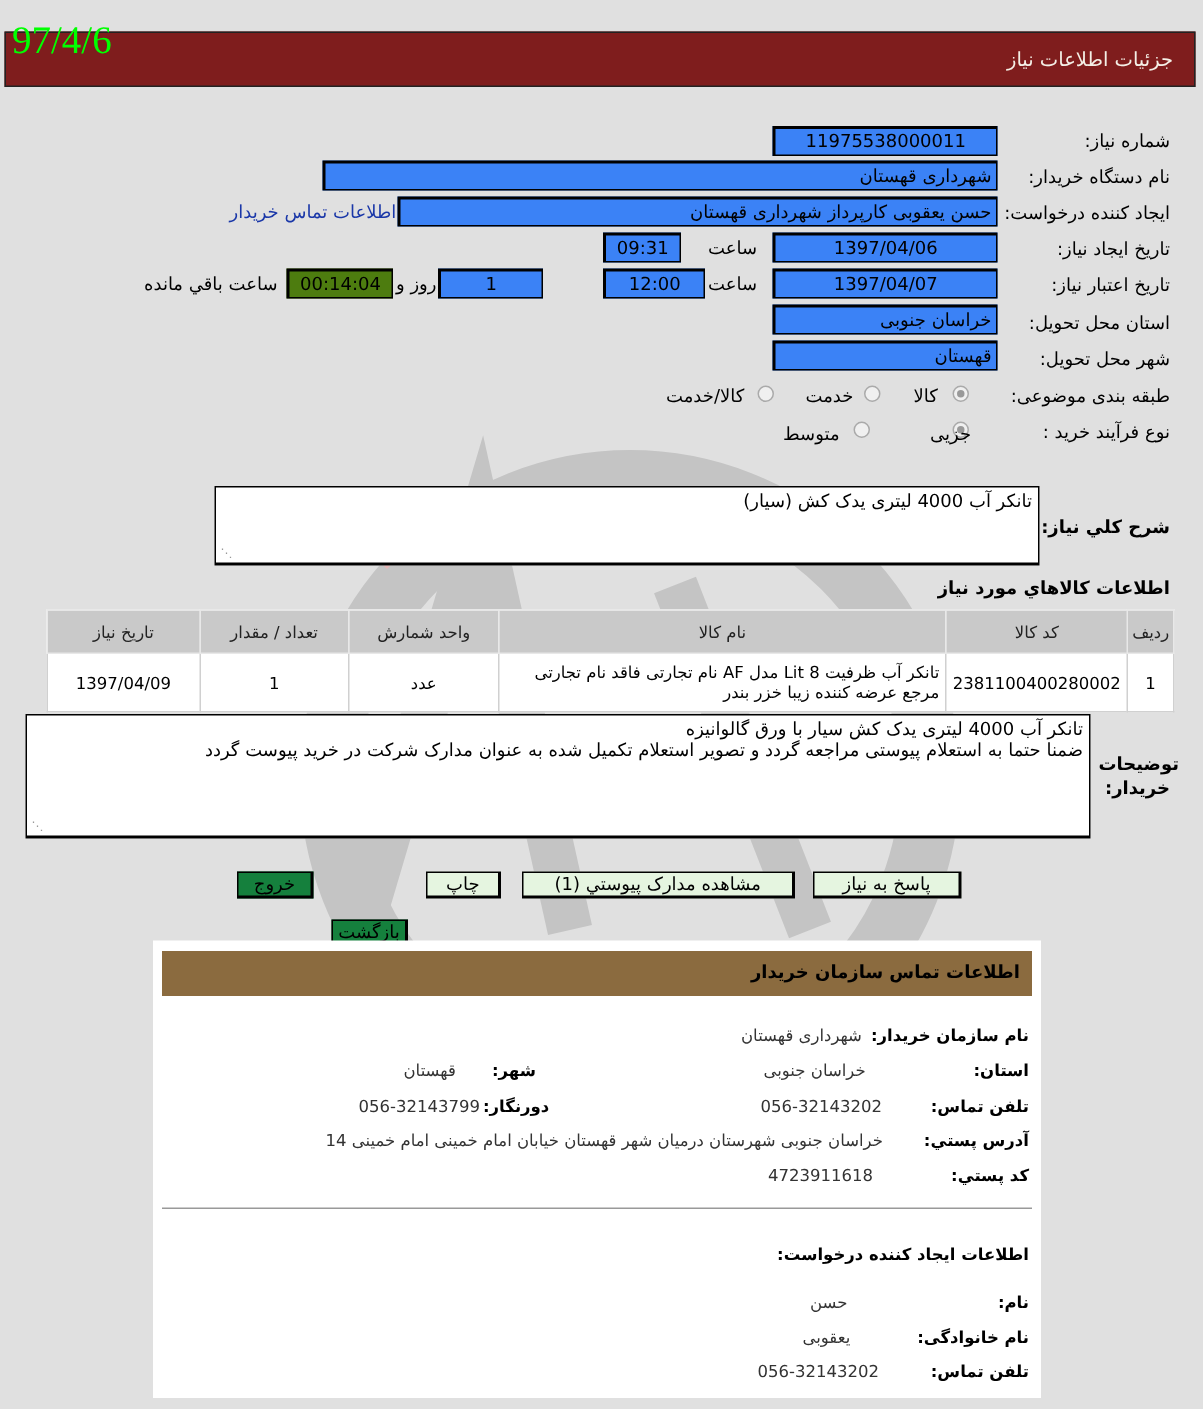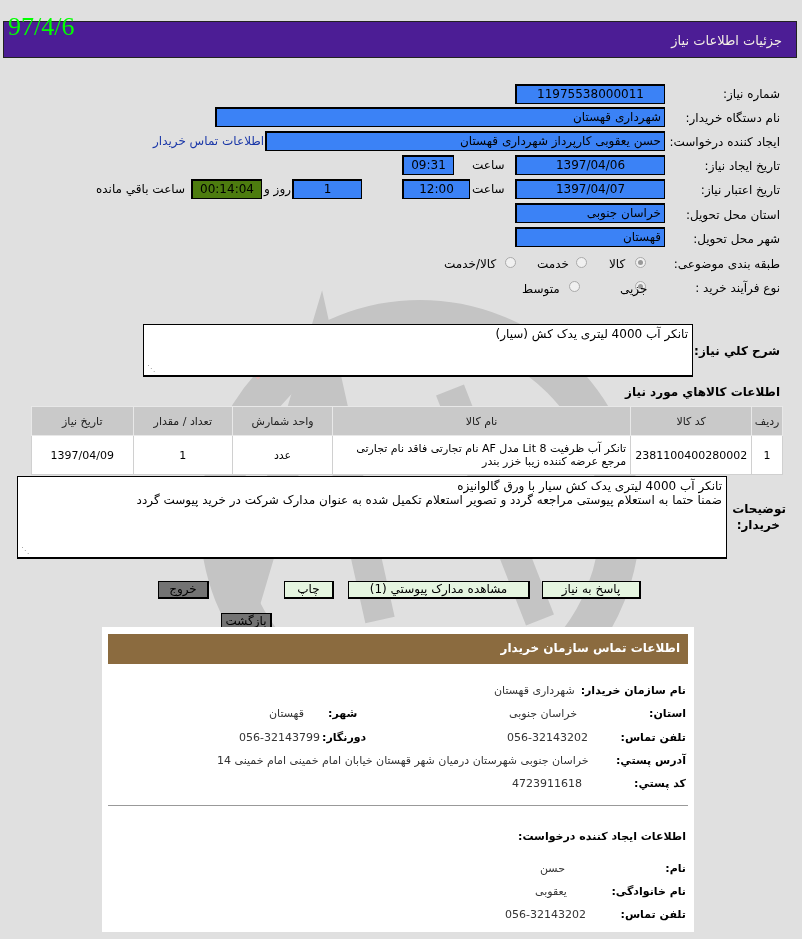--- a/index.html
+++ b/index.html
@@ -1,40 +1,40 @@
 <!DOCTYPE html>
 <html><head>
 <meta charset="utf-8">
 <style>
   html, body { margin:0; padding:0; }
   body { width:802px; height:939px; background:#e0e0e0; font-family:"DejaVu Sans", sans-serif; font-size:12px; color:#000; position:relative; overflow:hidden; direction:rtl; }
   .abs { position:absolute; }
-  .header-bar { left:3px; top:21px; width:794px; height:37px; background:#4c1d95; border:1px solid #222; box-sizing:border-box;text-align:right; }
+  .header-bar { left:3px; top:21px; width:794px; height:37px; background:#7f1d1d; border:1px solid #222; box-sizing:border-box;text-align:right; }
   .header-title { right:14px; top:11px; color:#f4efe6; font-size:13px; }
   .stamp { left:8px; top:14px; color:#00ff00; font-family:"Liberation Serif", serif; font-size:26px; line-height:26px; direction:ltr; }
   .lbl { font-size:12px; white-space:nowrap; }
   .box { background:#3b82f6; border:1px solid #000; border-top:2px solid #000; border-left:2px solid #000; box-sizing:border-box; height:20px; font-size:12px; line-height:17px; padding:0 3px; white-space:nowrap; overflow:hidden; }
   .center { text-align:center; }
   .ltr { direction:ltr; }
   .timer { background:#4d7c0f; }
   .link { color:#1a37a8; cursor:pointer; }
   .radio { width:11px; height:11px; border-radius:50%; border:1px solid #aaa; background:#f0f0f0; box-sizing:border-box; display:inline-block; }
   .radio.on::after { content:""; display:block; width:5px; height:5px; border-radius:50%; background:#999; margin:2px; }
   .textarea { background:#fff; border:1px solid #000; border-bottom:2px solid #000; box-sizing:border-box; font-size:12px; padding:2px 4px; }
   .grip { position:absolute; left:3px; bottom:2px; color:#999; font-size:8px; line-height:8px; }
   .bold { font-weight:bold; }
   table.items { border-collapse:collapse; background:#fff; font-size:11px; }
   table.items th { background:#c9c9c9; font-weight:normal; height:26px; border:1px solid #e8e8e8; color:#222; }
   table.items td { height:38px; border:1px solid #d0d0d0; text-align:center; vertical-align:middle; padding:0 4px; }
   .btn { height:18px; border:1px solid #000; border-right:2px solid #000; border-bottom:2px solid #000; box-sizing:border-box; font-size:12px; line-height:15px; text-align:center; cursor:pointer; }
   .btn.green { background:#e5f5e0; }
-  .btn.pink { background:#737373; }
+  .btn.pink { background:#15803d; }
   .card { left:102px; top:627px; width:592px; height:305px; background:#fff; }
   .card-head { left:6px; top:7px; width:580px; height:30px; background:#8b6b3f; }
-  .card-title { right:8px; top:7px; color:#ffffff; font-size:12px; font-weight:bold; }
+  .card-title { right:8px; top:7px; color:#000000; font-size:12px; font-weight:bold; }
   .c-lbl { font-size:11px; font-weight:bold; white-space:nowrap; }
   .c-val { font-size:11px; color:#333; white-space:nowrap; }
   .sep { left:6px; top:178px; width:580px; height:1px; background:#999; }
   .watermark { left:120px; top:290px; width:560px; height:340px; pointer-events:none; opacity:0.12; }
 </style>
 </head>
 <body>
 
 <svg class="abs watermark" viewBox="0 0 560 340">
   <circle cx="300" cy="230" r="200" fill="none" stroke="#000" stroke-width="40"></circle>

